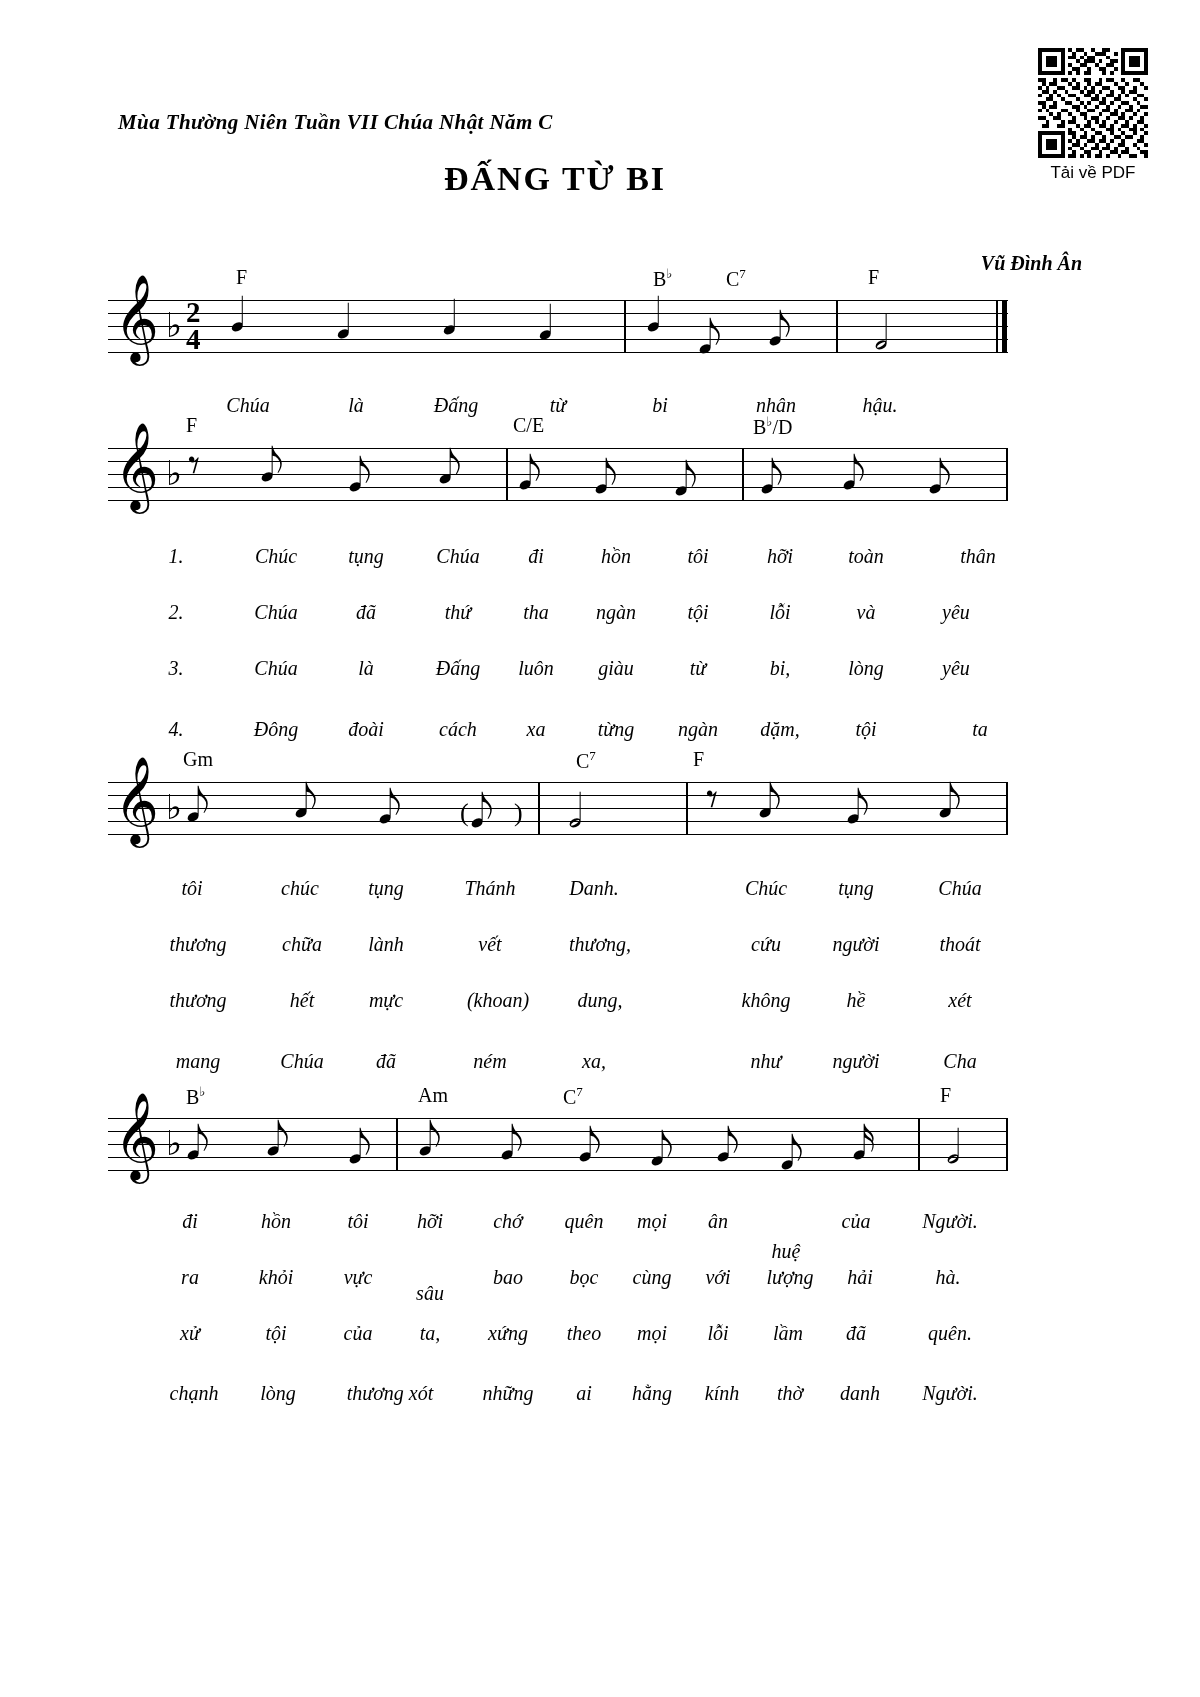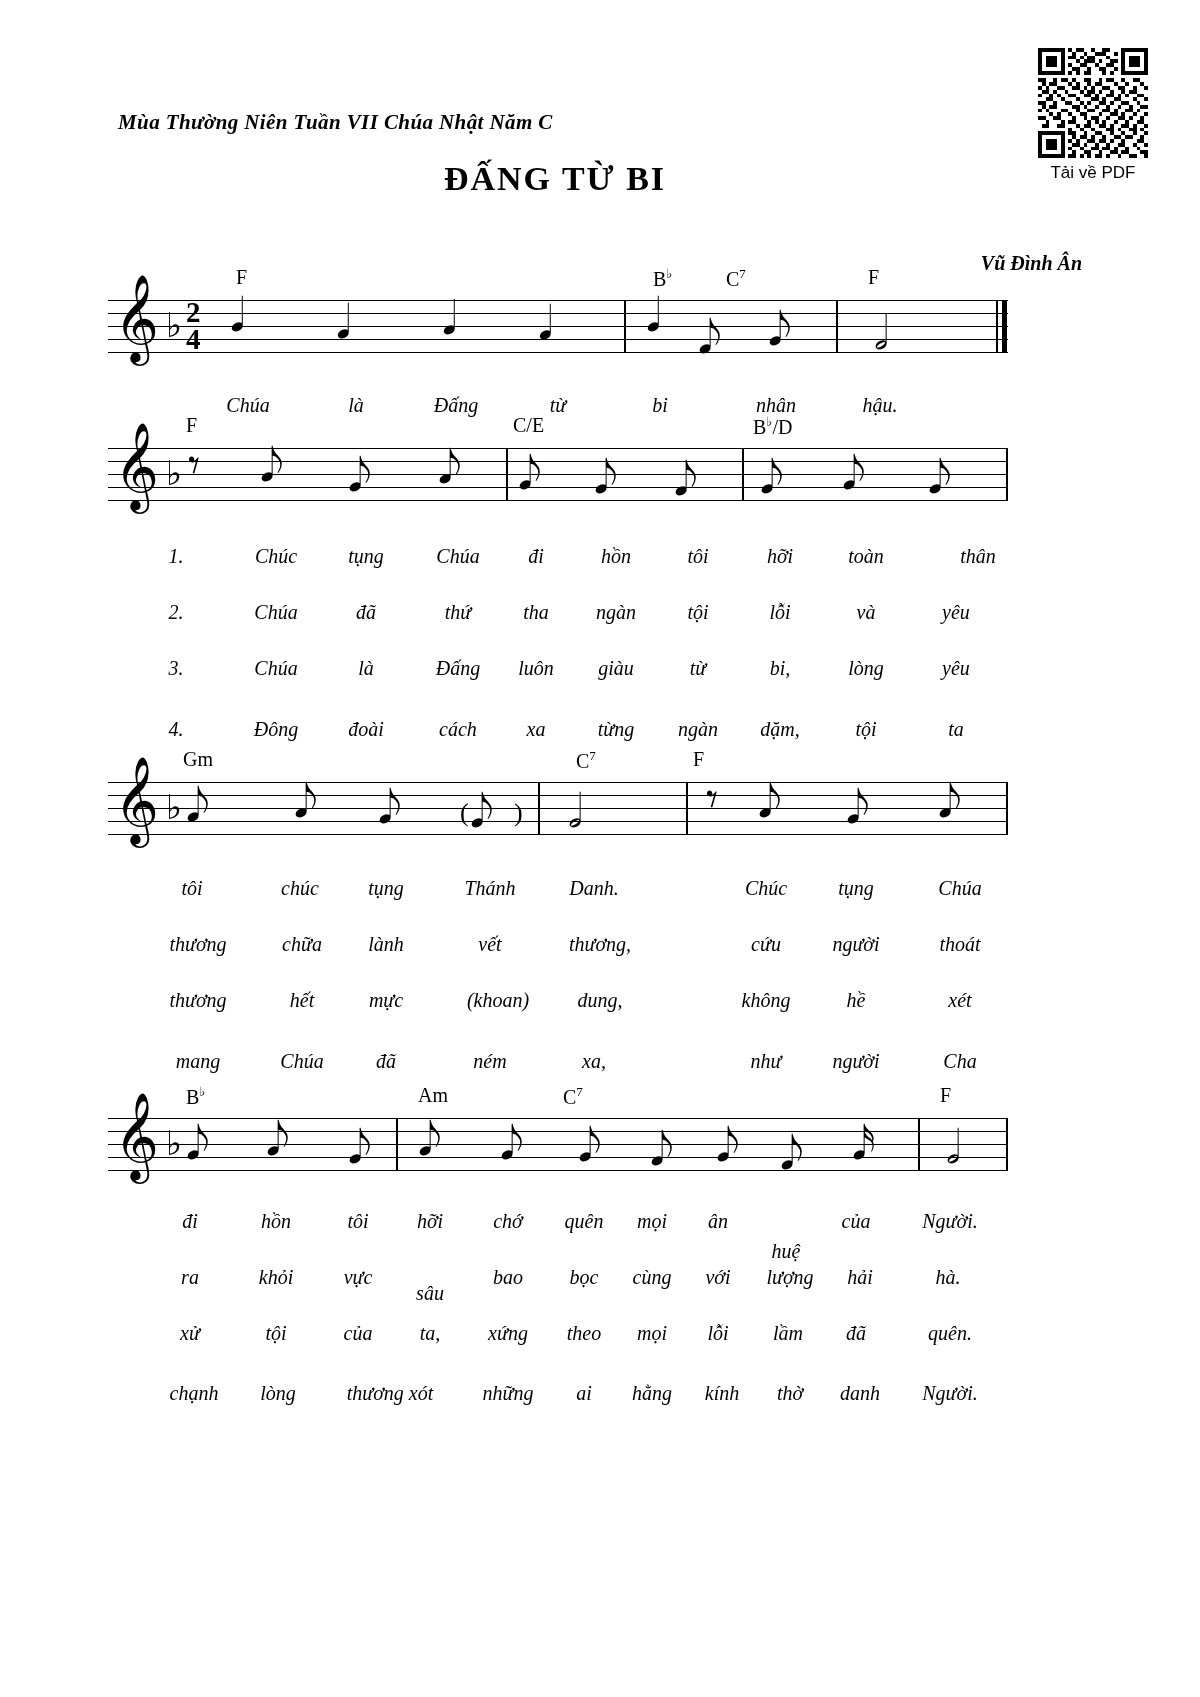--- a/index.html
+++ b/index.html
@@ -532,21 +532,21 @@
   <div class="lyric-row" style="top:718px;">
     <span class="versenum" style="left:68px;">4.</span>
     <span class="syl" style="left:168px;">Đông</span>
     <span class="syl" style="left:258px;">đoài</span>
     <span class="syl" style="left:350px;">cách</span>
     <span class="syl" style="left:428px;">xa</span>
     <span class="syl" style="left:508px;">từng</span>
     <span class="syl" style="left:590px;">ngàn</span>
     <span class="syl" style="left:672px;">dặm,</span>
     <span class="syl" style="left:758px;">tội</span>
-    <span class="syl" style="left:848px;">ta</span>
+    <span class="syl" style="left:872px;">ta</span>
   </div>
 
   <div class="system" style="top:782px;">
     <div class="staff">
       <div class="line l0"></div>
         <div class="line l1"></div>
         <div class="line l2"></div>
         <div class="line l3"></div>
         <div class="line l4"></div>
 

